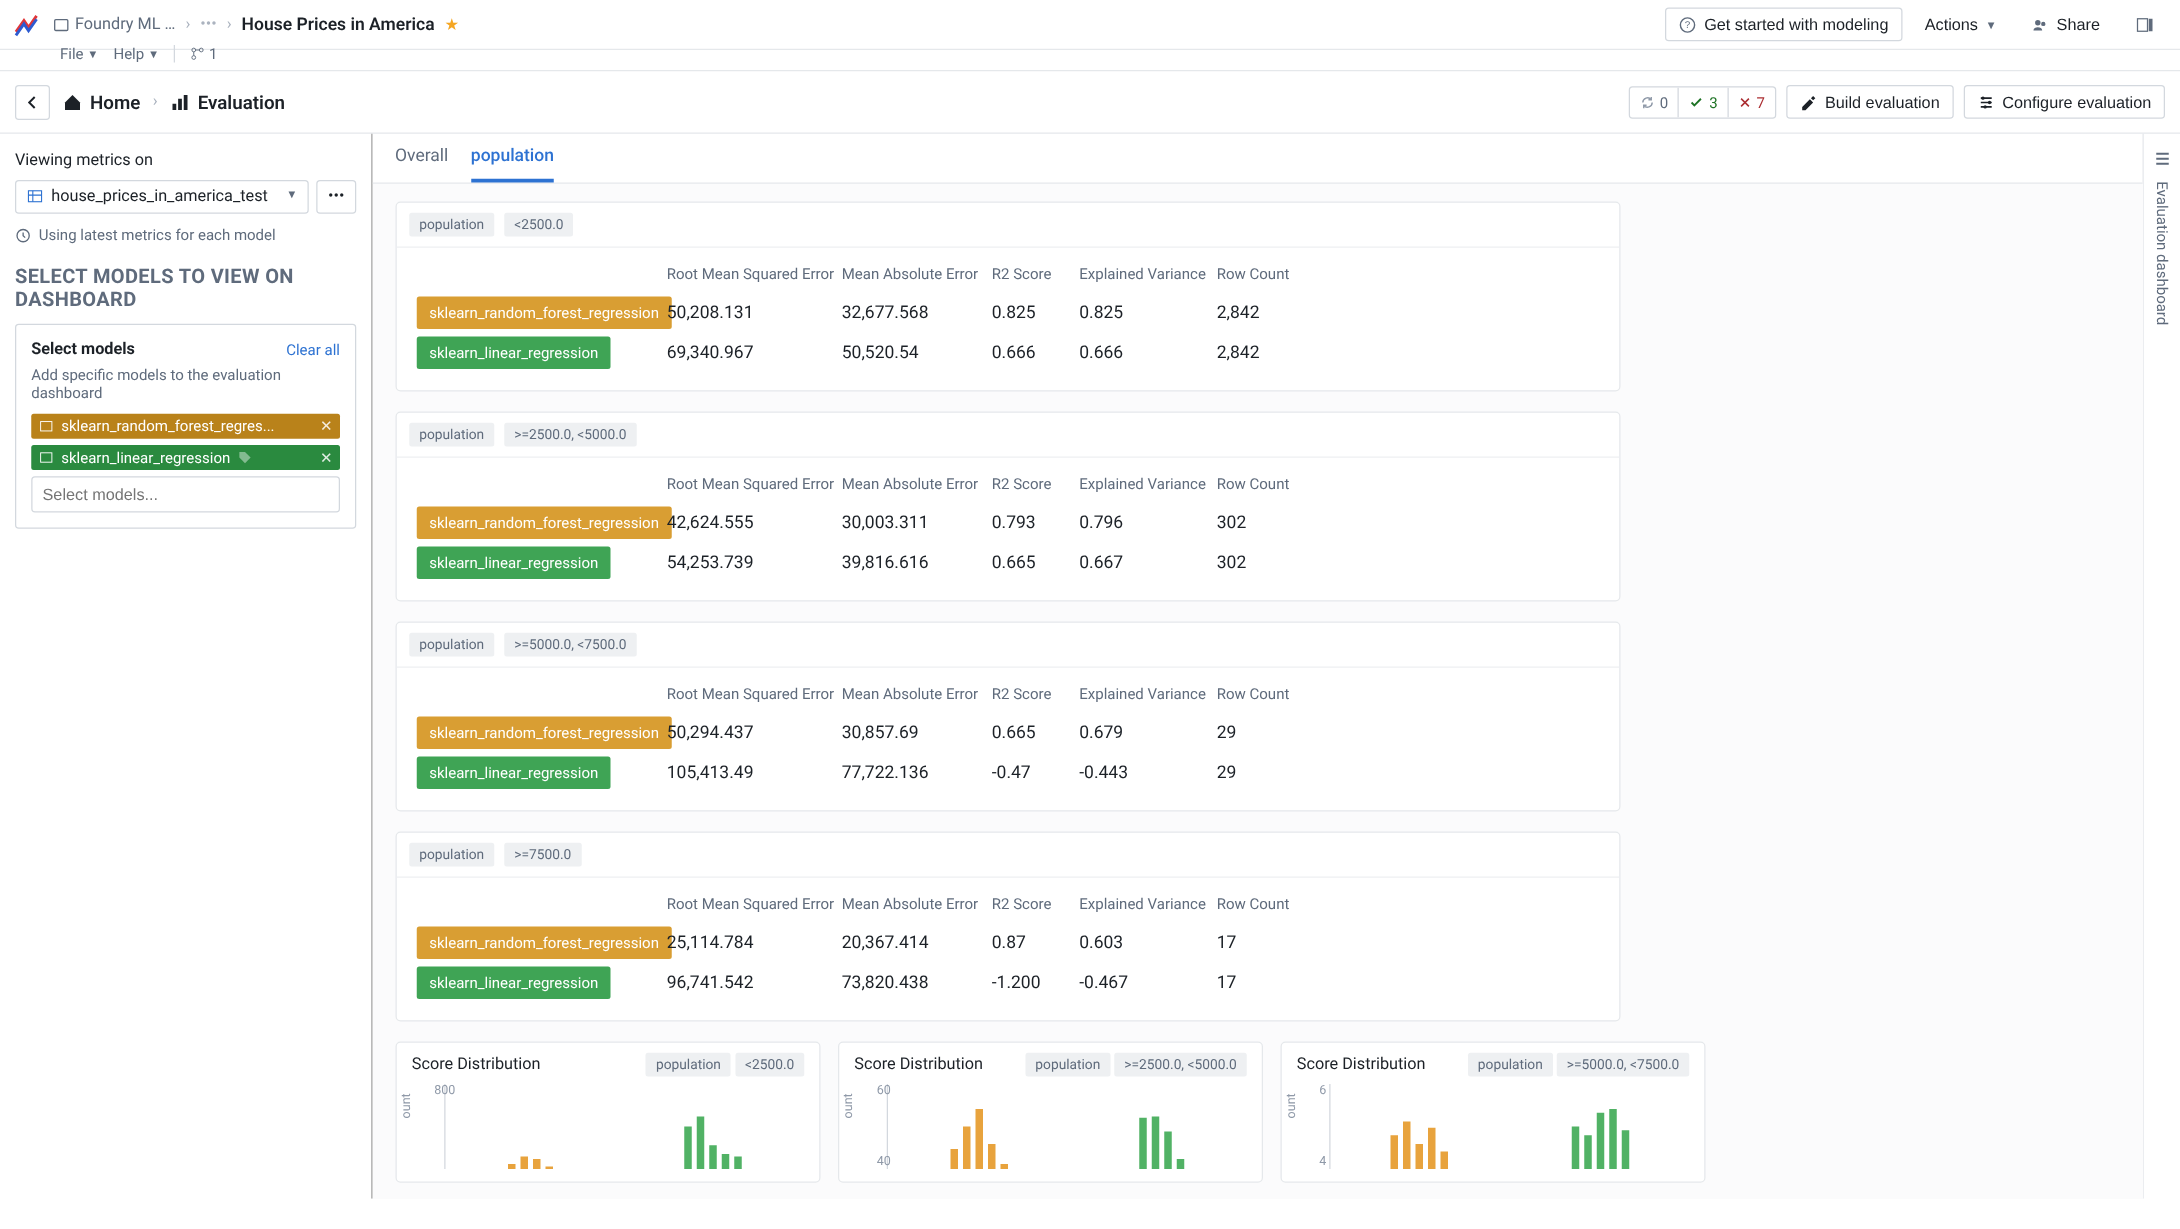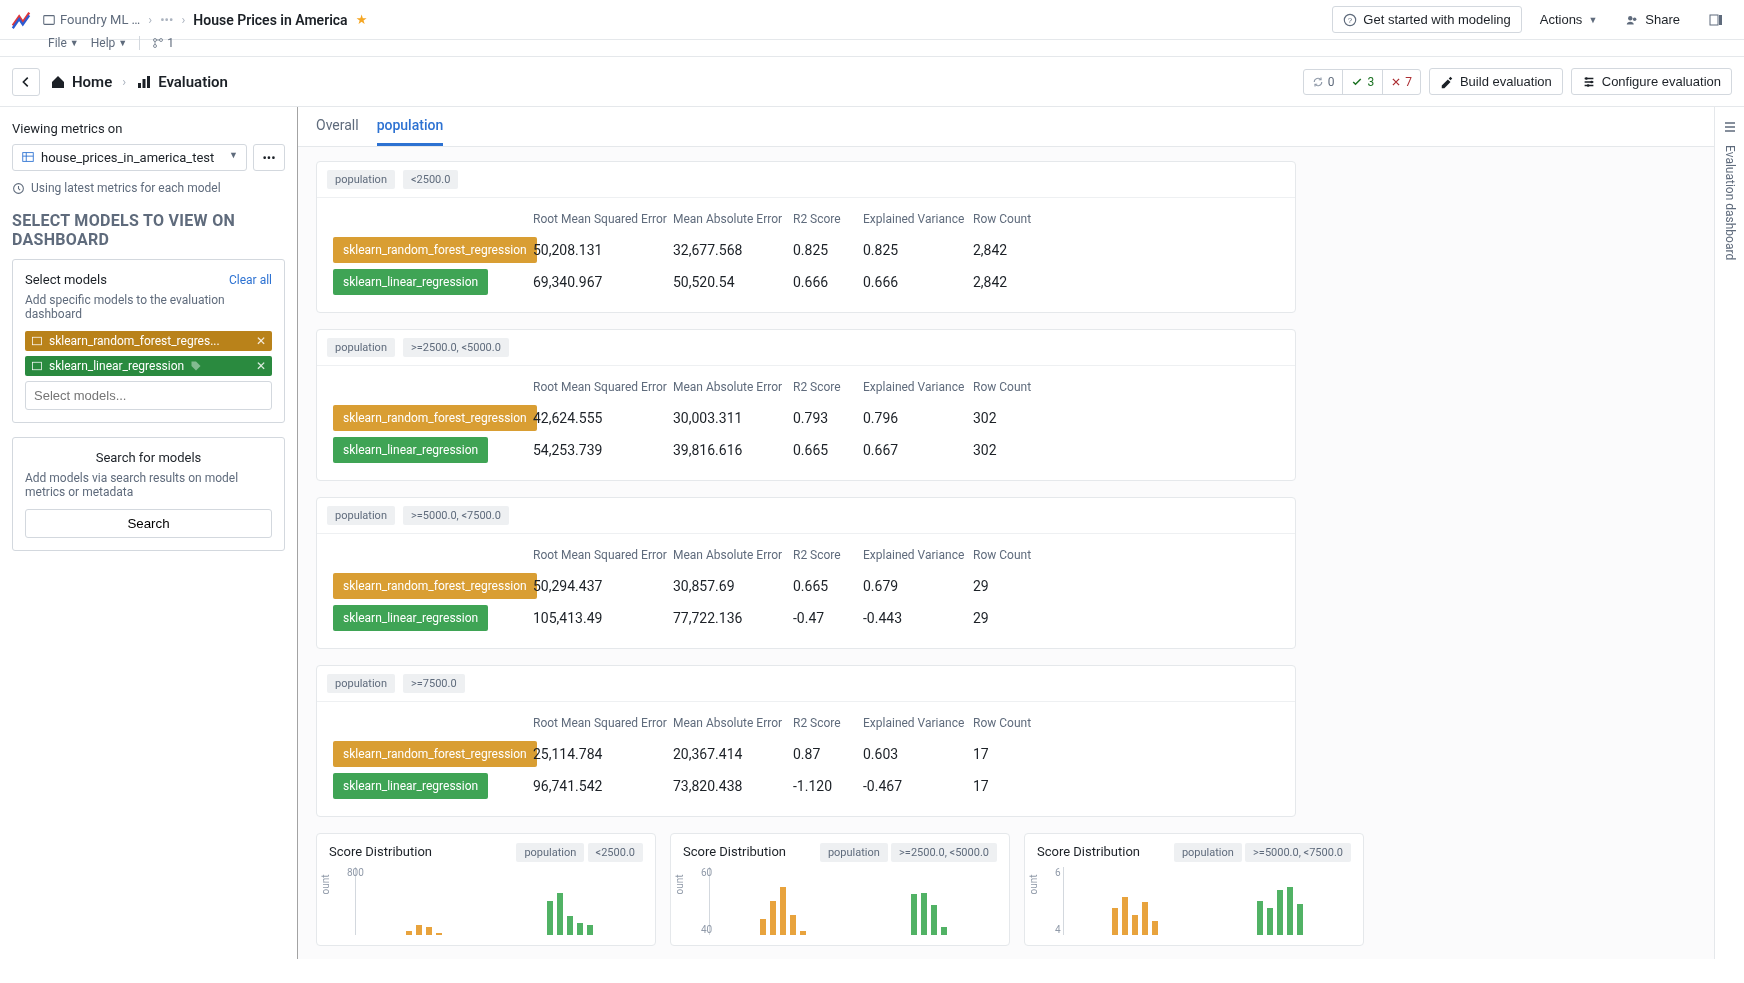--- a/index.html
+++ b/index.html
@@ -42,21 +42,21 @@
 
 
 .sb-label { font-size: 13px; color: #1c2127; margin-bottom: 8px; }
 .sb-select { display: flex; align-items: flex-start; gap: 6px; border: 1px solid #d3d8de; border-radius: 3px; padding: 5px 8px; cursor: pointer; flex:1;}
 .sb-select-row{display:flex; gap:6px; margin-bottom:10px;}
 .sb-more { width: 32px; border: 1px solid #d3d8de; border-radius: 3px; display: flex; align-items: center; justify-content: center; cursor: pointer; }
 .sb-info { display: flex; align-items: center; gap: 6px; color: #5f6b7c; font-size: 12px; margin-bottom: 16px; }
 .sb-section-header { font-size: 16px; font-weight: 700; color: #5f6b7c; letter-spacing: 0.3px; margin-bottom: 10px; }
 .sb-card { border: 1px solid #d3d8de; border-radius: 3px; padding: 12px; margin-bottom: 14px; }
 .sb-card-head { display: flex; justify-content: space-between; align-items: center; margin-bottom: 6px; }
-.sb-card-title { font-weight: 400; text-align: center; }
+.sb-card-title { font-weight: 700; }
 .sb-clear { color: #2d72d2; cursor: pointer; font-size: 12px; }
 .sb-desc { font-size: 12px; color: #5f6b7c; margin-bottom: 10px; }
 .model-chip { display: flex; align-items: center; gap: 6px; padding: 3px 6px; border-radius: 2px; color: #fff; font-size: 12px; margin-bottom: 5px; }
 .chip-orange { background: #b9821a; }
 .chip-green { background: #2a8a3f; }
 .chip-x { margin-left: auto; cursor: pointer; opacity:.85;}
 .sb-input { width: 100%; border: 1px solid #d3d8de; border-radius: 3px; padding: 6px 8px; font-size: 13px; }
 .sb-search-btn { width: 100%; border: 1px solid #d3d8de; border-radius: 3px; padding: 6px; background: #fff; cursor: pointer; text-align: center; }
 
 
@@ -273,25 +273,20 @@
           </svg>
         <span>sklearn_linear_regression</span>
         <svg width="12" height="12" viewBox="0 0 16 16" style="opacity:.7">
             <path d="M2 2h6l6 6-6 6-6-6z" fill="#fff" opacity=".6"></path>
           </svg>
         <span class="chip-x">✕</span>
       </div>
       <input class="sb-input" placeholder="Select models..." style="">
     </div>
 
-    <div class="sb-card">
-      <div class="sb-card-title" style="margin-bottom:6px;">Search for models</div>
-      <div class="sb-desc">Add models via search results on model metrics or metadata</div>
-      <button class="sb-search-btn">Search</button>
-    </div>
   </div>
 
   <div class="main">
     <div class="tabs">
       <div class="tab">Overall</div>
       <div class="tab active">population</div>
     </div>
     <div class="scroll" id="scroll-area">
         <div class="panel">
           <div class="panel-head">
@@ -408,21 +403,21 @@
               <div class="metric-val">25,114.784</div>
               <div class="metric-val">20,367.414</div>
               <div class="metric-val">0.87</div>
               <div class="metric-val">0.603</div>
               <div class="metric-val">17</div>
             </div>
             <div class="metric-row">
               <div><span class="model-badge badge-green">sklearn_linear_regression</span></div>
               <div class="metric-val">96,741.542</div>
               <div class="metric-val">73,820.438</div>
-              <div class="metric-val">-1.120</div>
+              <div class="metric-val">-1.200</div>
               <div class="metric-val">-0.467</div>
               <div class="metric-val">17</div>
             </div>
           </div>
         </div>
         <div class="charts">
           <div class="chart-card">
             <div class="chart-head">
               <span class="chart-title">Score Distribution</span>
               <div><span class="tag">population</span> <span class="tag">&lt;2500.0</span></div>

